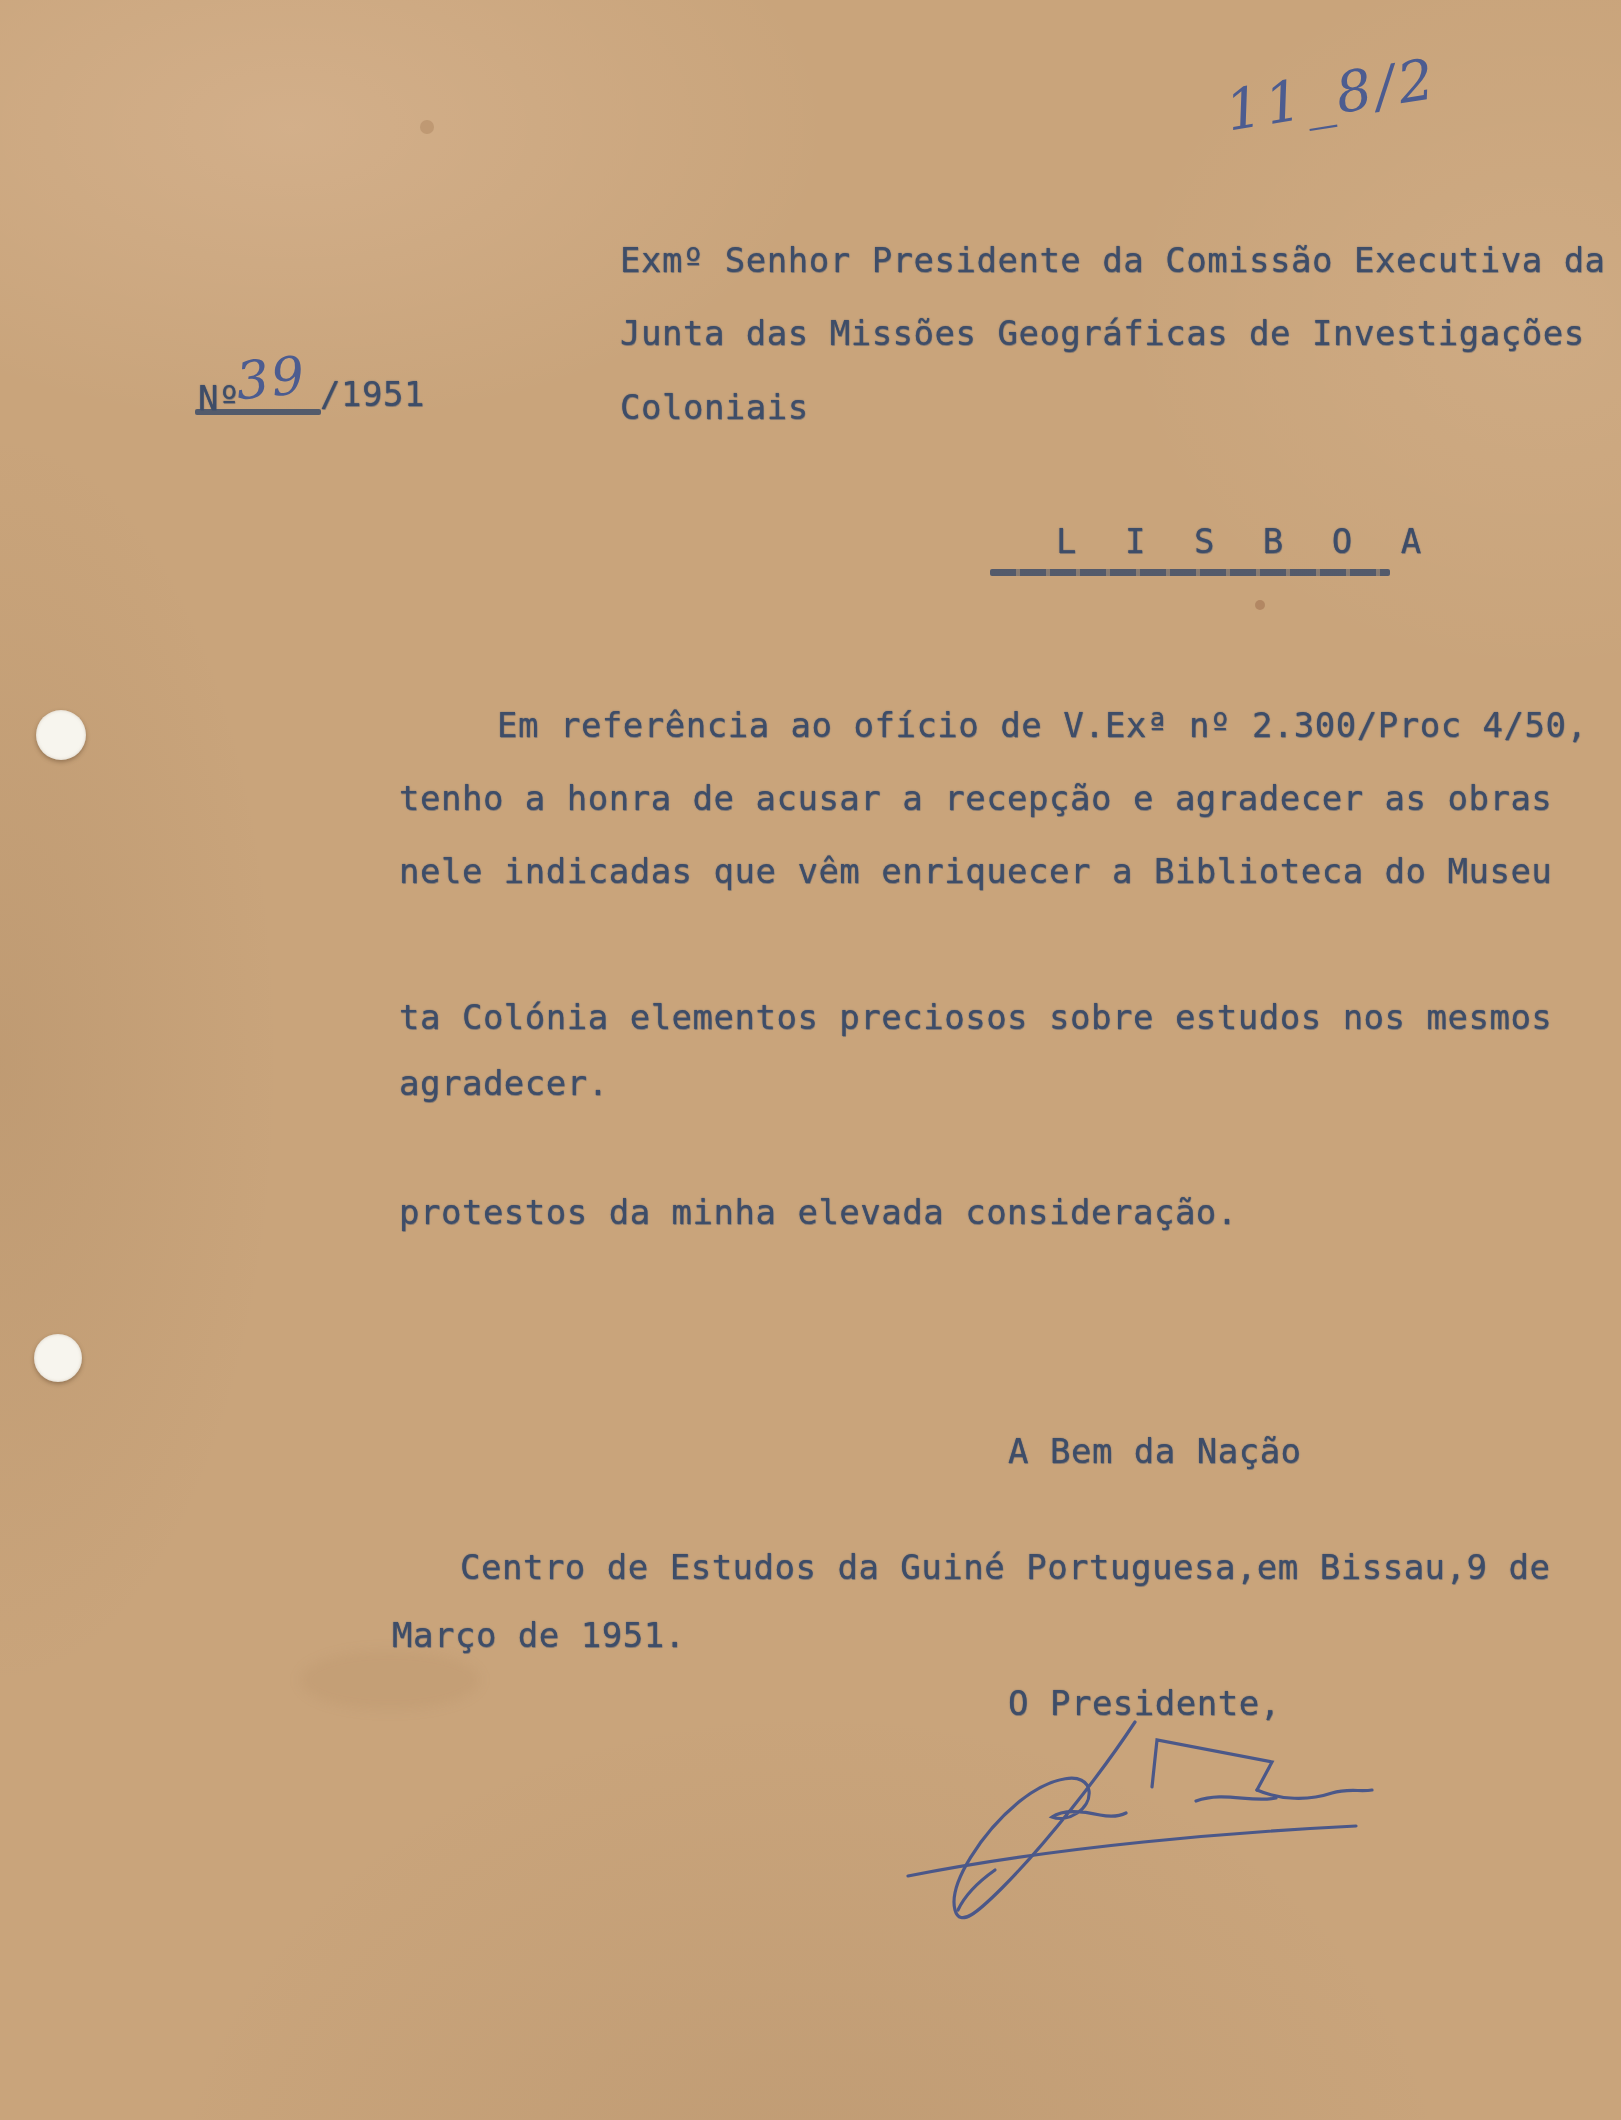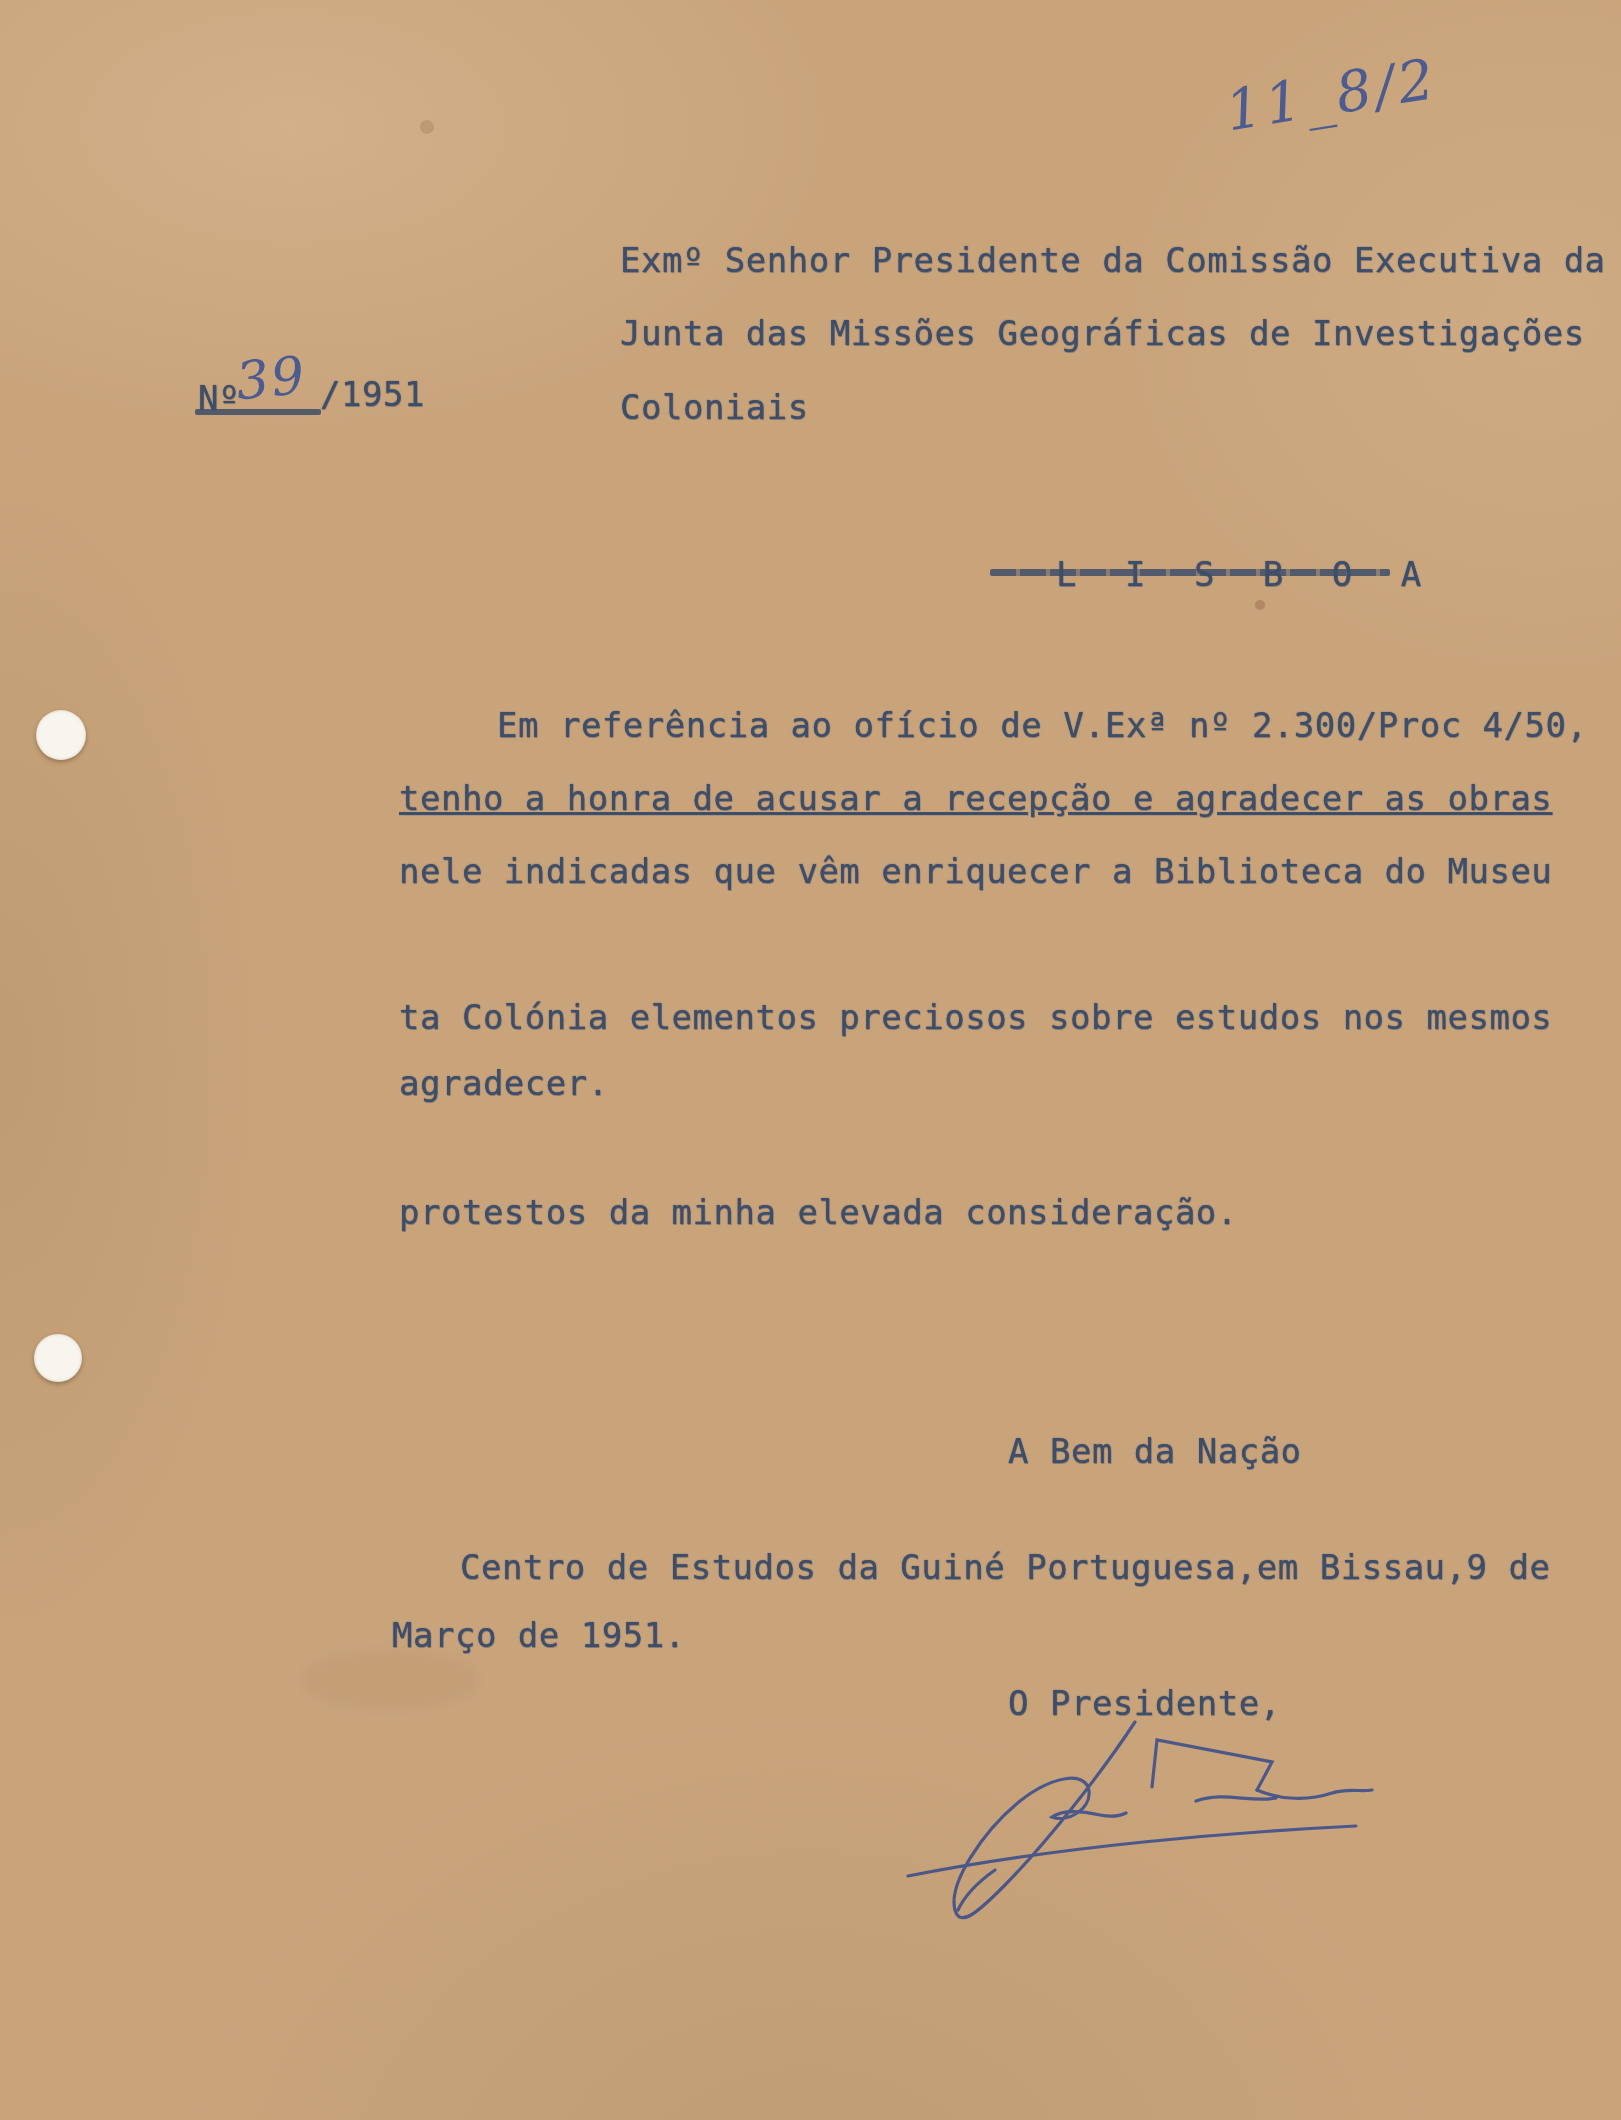--- a/index.html
+++ b/index.html
@@ -62,25 +62,25 @@
 
   <div class="typed" style="left:620px;top:243px;">Exmº Senhor Presidente da Comissão Executiva da</div>
   <div class="typed" style="left:620px;top:316px;">Junta das Missões Geográficas de Investigações</div>
   <div class="typed" style="left:620px;top:390px;">Coloniais</div>
 
   <div class="typed" style="left:198px;top:381px;">Nº</div>
   <div class="hand" style="left:236px;top:348px;font-size:52px;transform:rotate(-6deg);letter-spacing:2px;">39</div>
   <div class="typed" style="left:320px;top:377px;">/1951</div>
   <div class="rule" style="left:195px;top:409px;width:126px;height:6px;"></div>
 
-  <div class="typed lisboa" style="left:1056px;top:557px;">L I S B O A</div>
+  <div class="typed lisboa" style="left:1056px;top:524px;">L I S B O A</div>
   <div class="rule dashedlook" style="left:990px;top:569px;width:400px;height:7px;"></div>
 
   <div class="typed" style="left:497px;top:708px;">Em referência ao ofício de V.Exª nº 2.300/Proc 4/50,</div>
-  <div class="typed" style="left:399px;top:781px;text-decoration:underline;">tenho a honra de acusar a recepção e agradecer as obras</div>
+  <div class="typed" style="left:399px;top:781px;">tenho a honra de acusar a recepção e agradecer as obras</div>
   <div class="typed" style="left:399px;top:854px;">nele indicadas que vêm enriquecer a Biblioteca do Museu</div>
   <div class="typed" style="left:399px;top:1000px;">ta Colónia elementos preciosos sobre estudos nos mesmos</div>
   <div class="typed" style="left:399px;top:1066px;">agradecer.</div>
 
   <div class="typed" style="left:399px;top:1195px;">protestos da minha elevada consideração.</div>
 
   <div class="typed" style="left:1008px;top:1414px;margin-top:20px;">A Bem da Nação</div>
 
   <div class="typed" style="left:460px;top:1550px;">Centro de Estudos da Guiné Portuguesa,em Bissau,9 de</div>
   <div class="typed" style="left:392px;top:1618px;">Março de 1951.</div>

